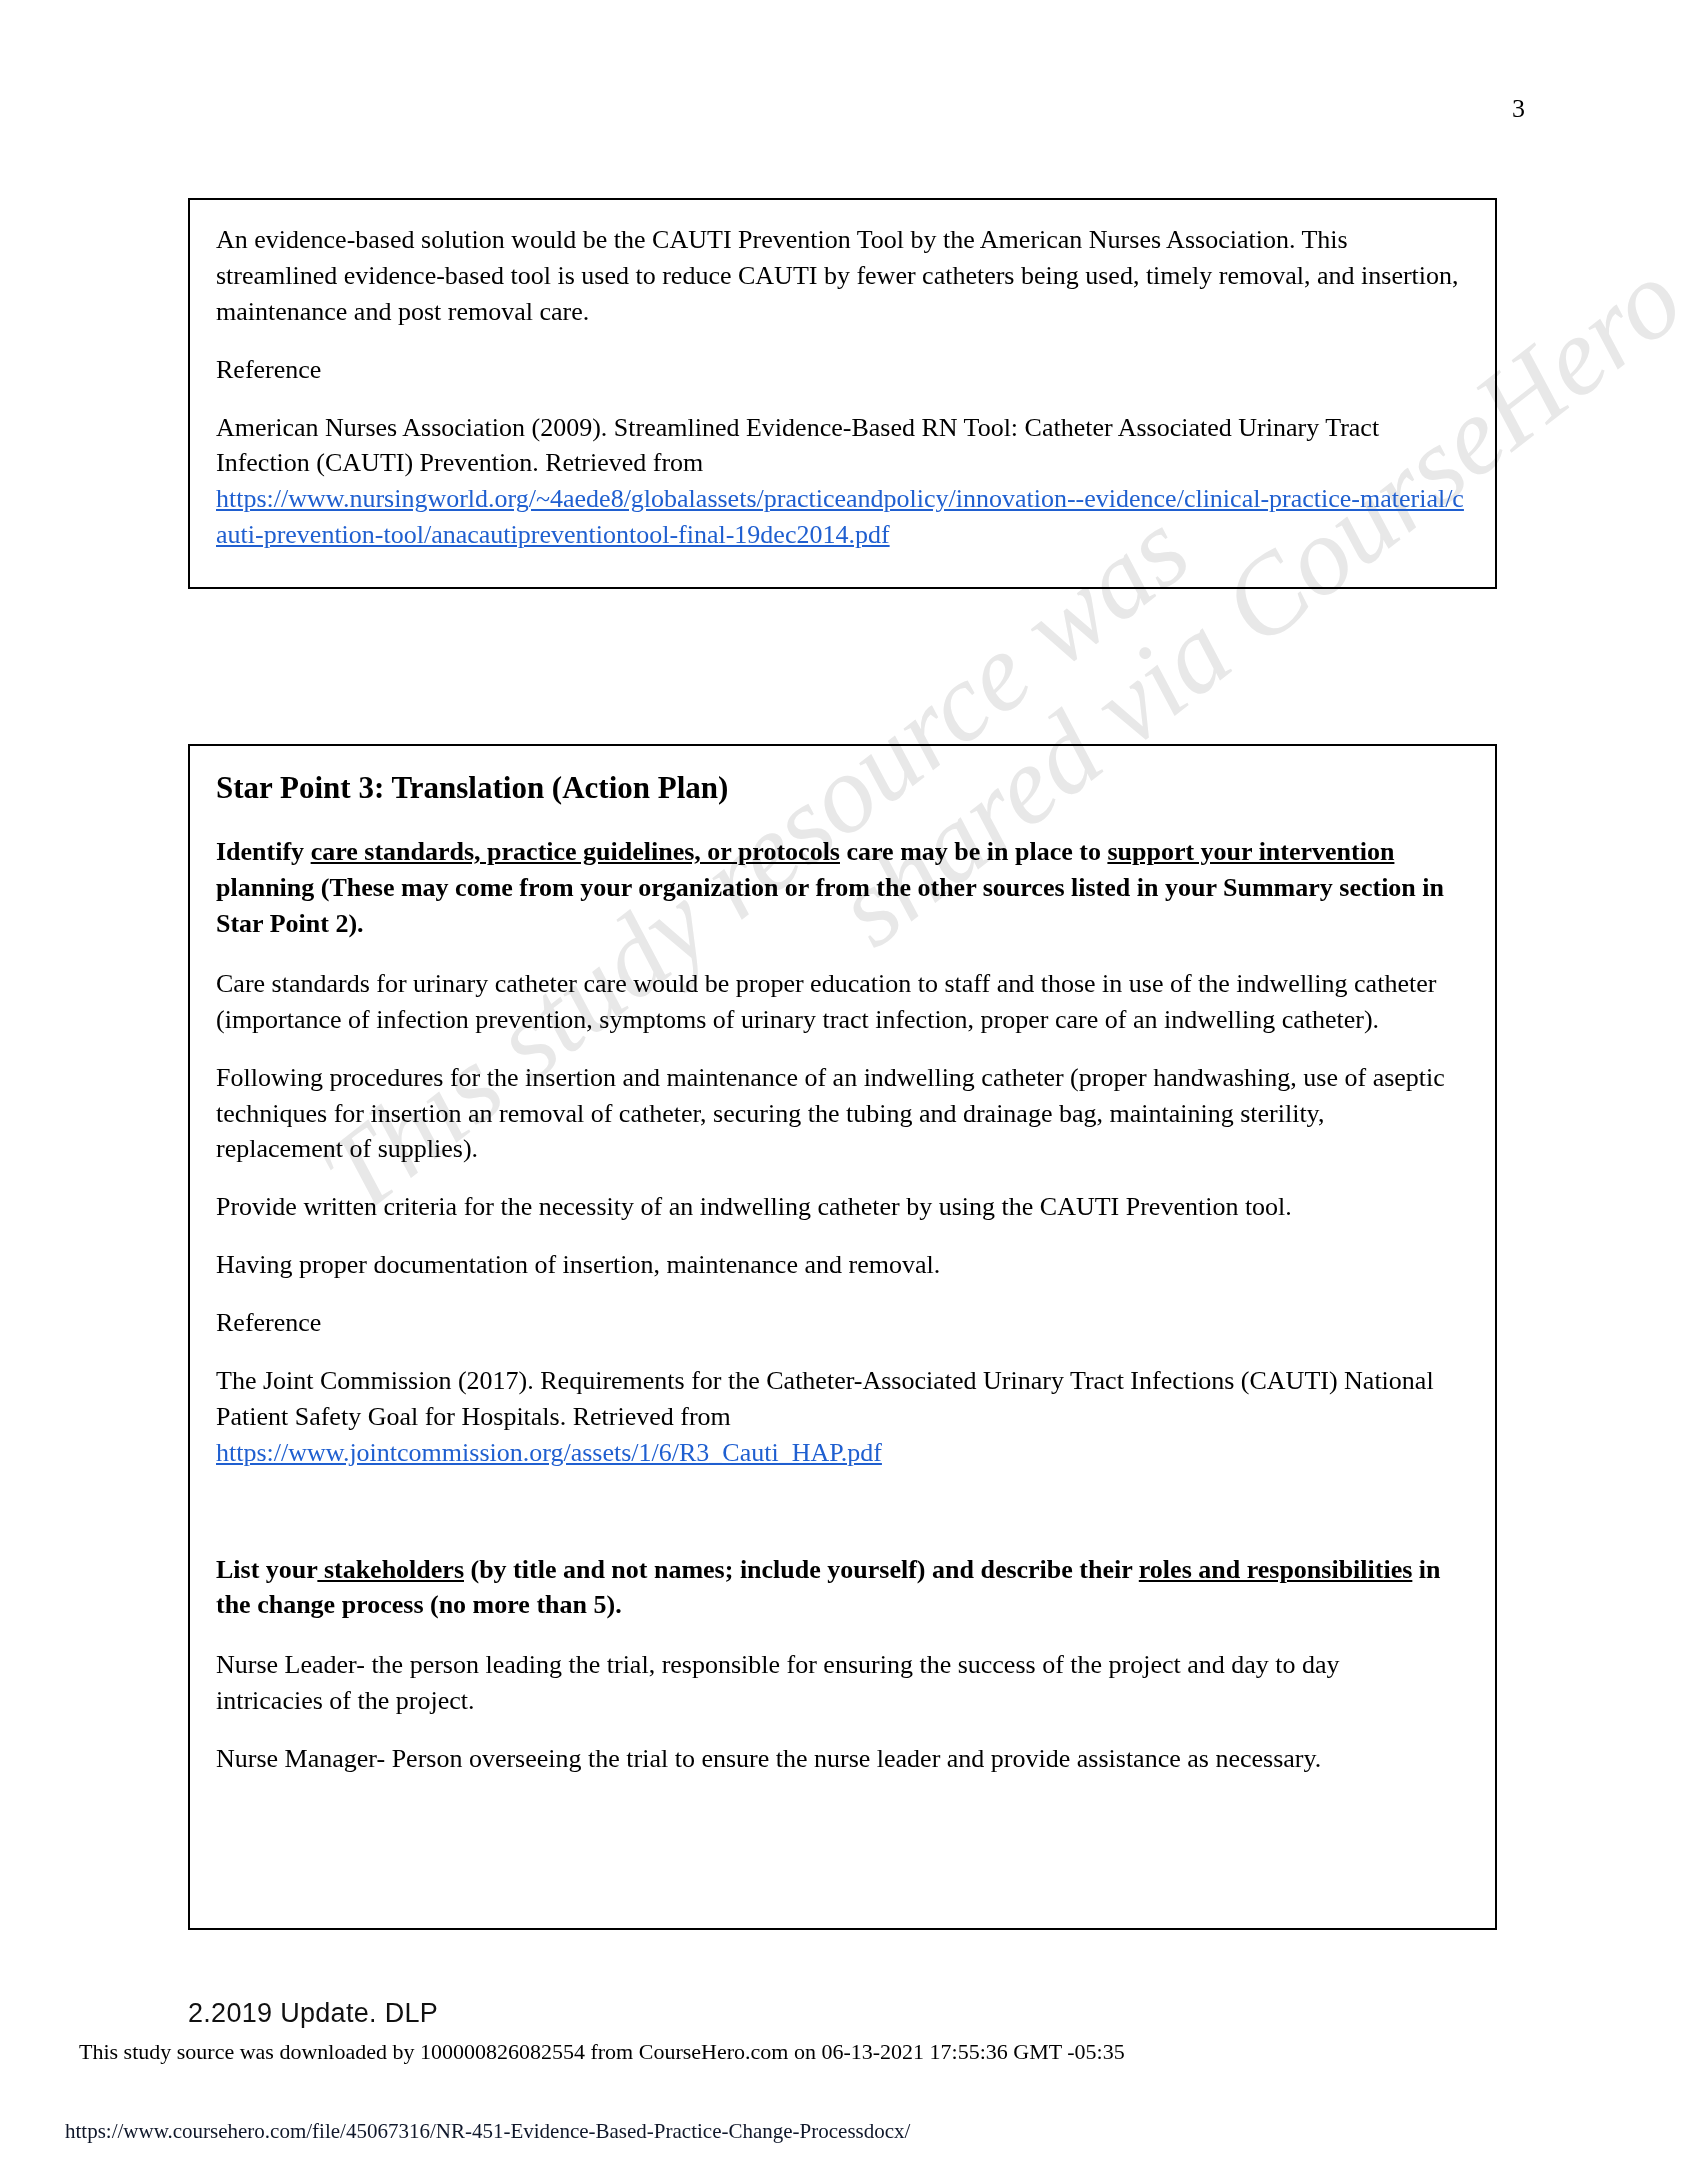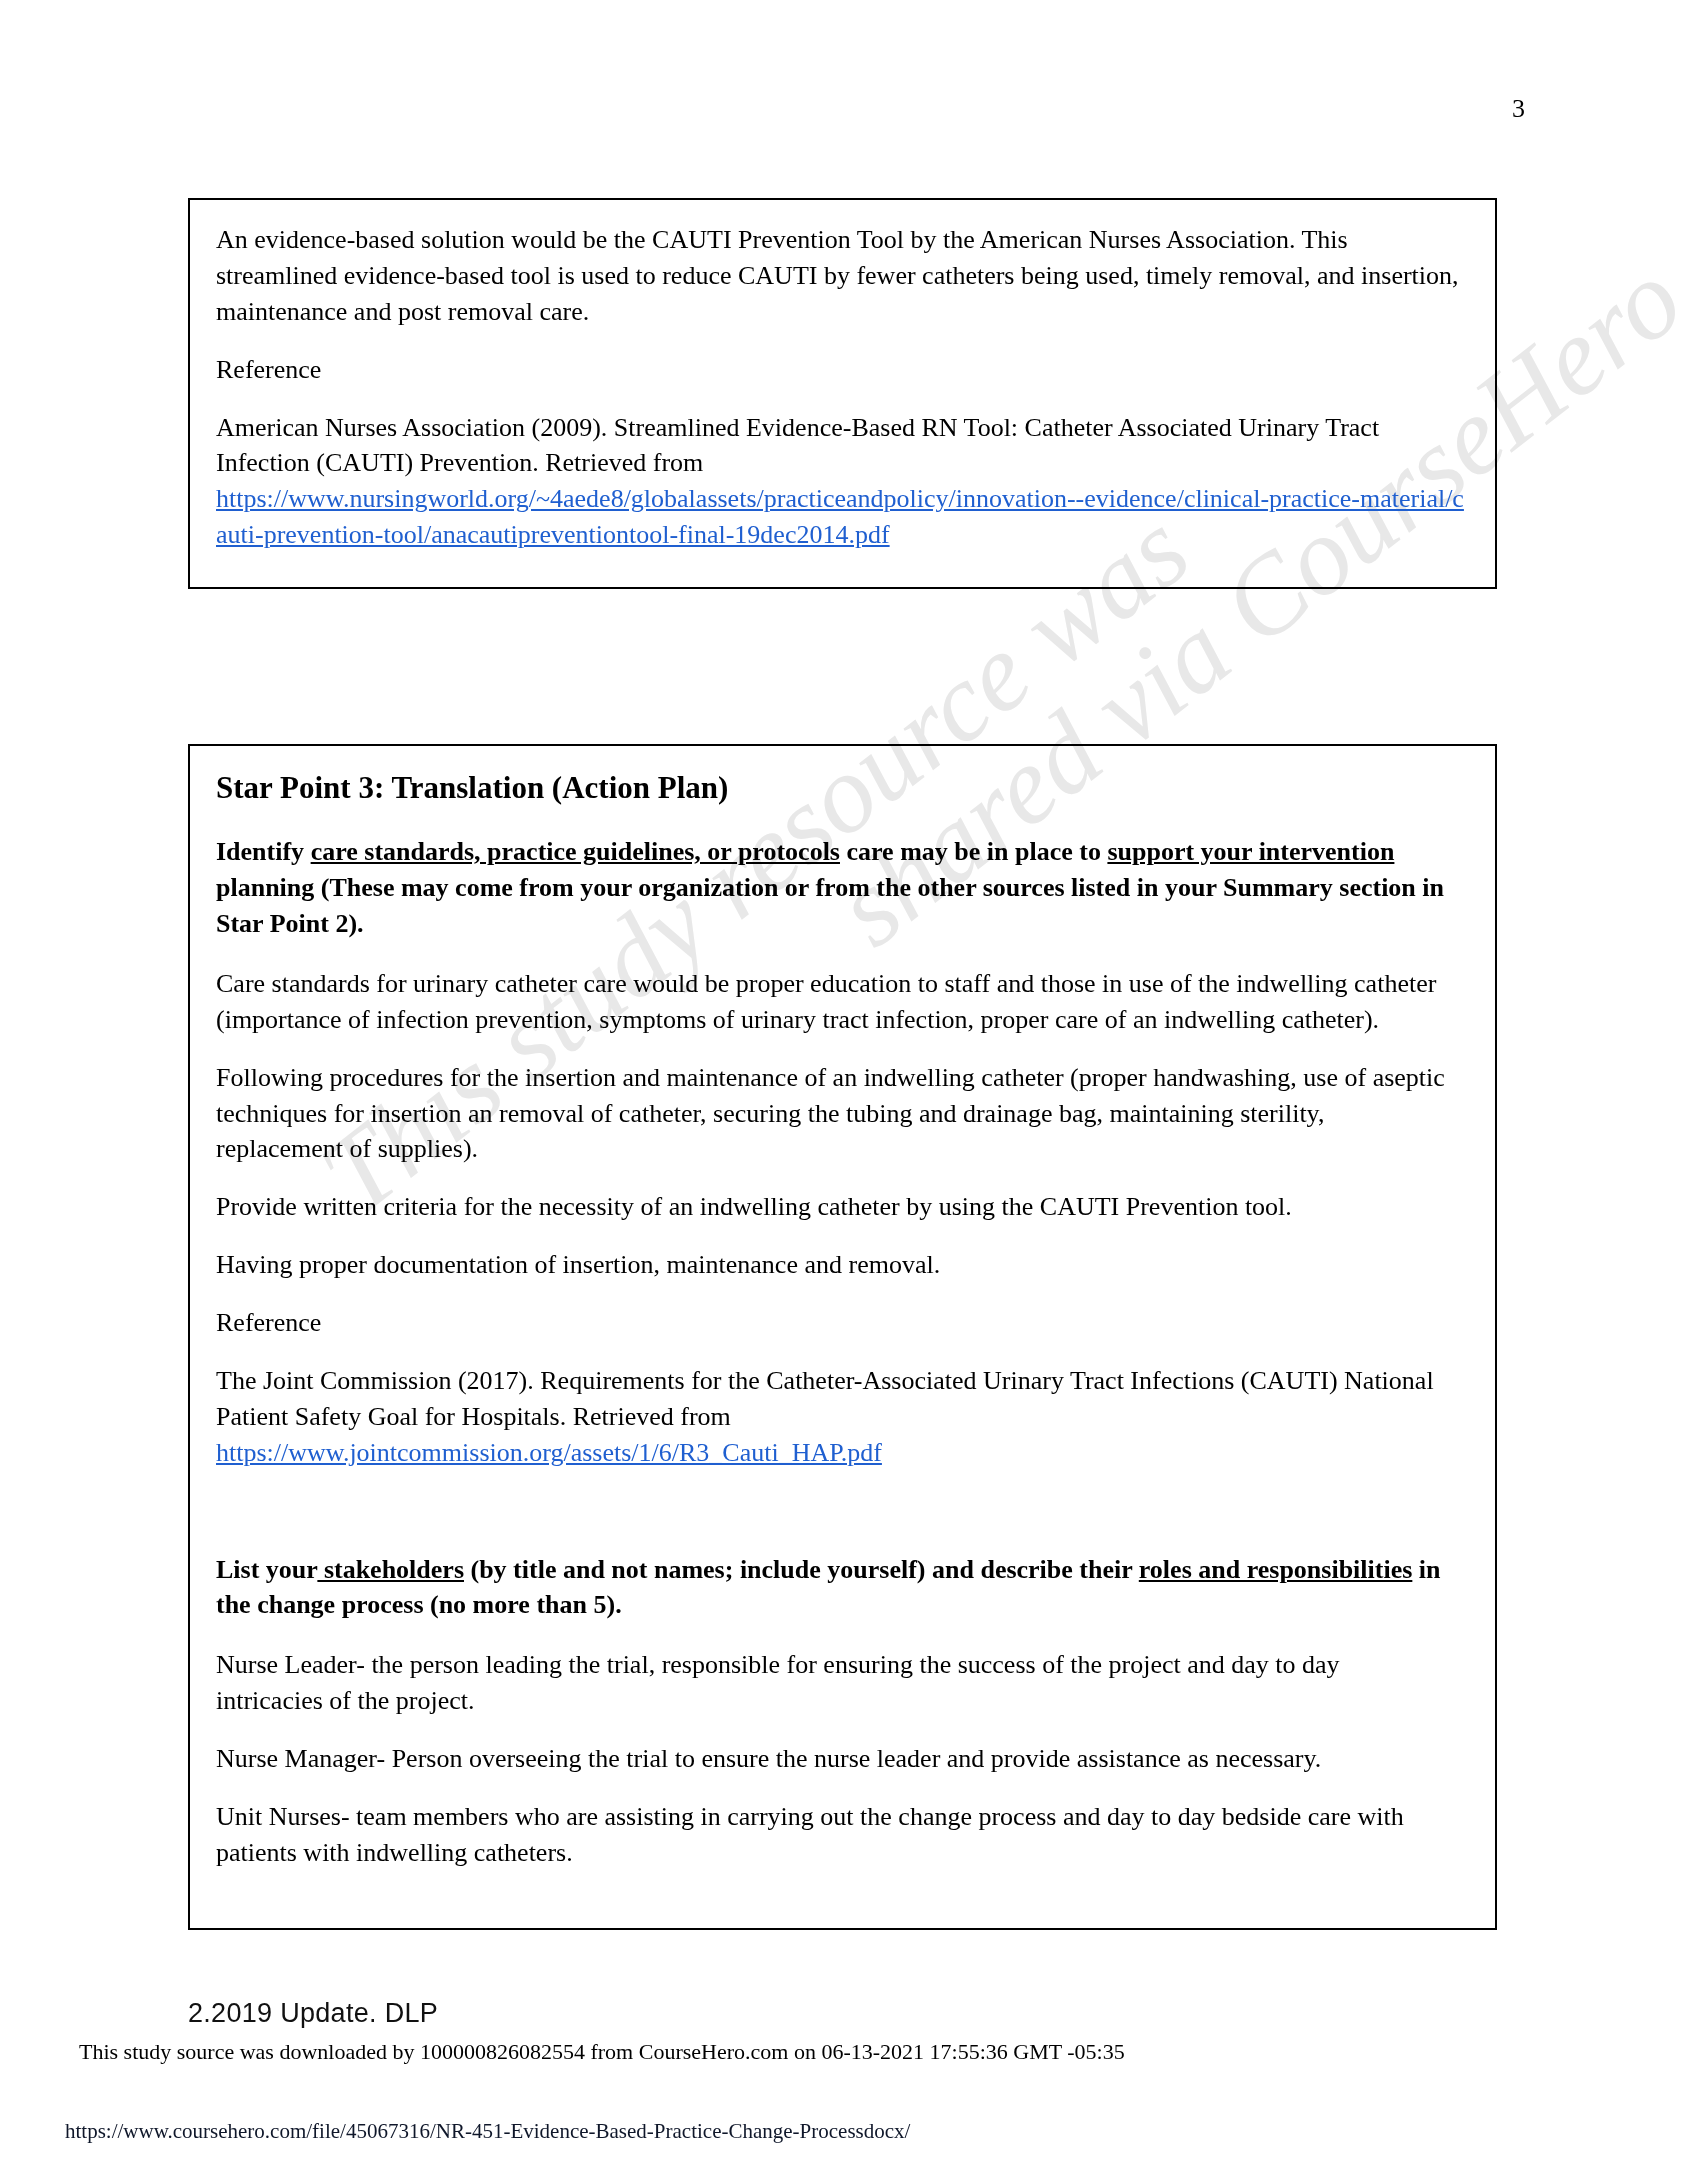--- a/index.html
+++ b/index.html
@@ -184,21 +184,20 @@
     </p>
 
     <div class="spacer-lg"></div>
 
     <div class="bold-prompt">
       <span>List your</span><span class="u"> stakeholders</span><span> (by title and not names; include yourself) and describe their </span><span class="u">roles and responsibilities</span><span> in the change process (no more than 5).</span>
     </div>
 
     <p>Nurse Leader- the person leading the trial, responsible for ensuring the success of the project and day to day intricacies of the project.</p>
     <p>Nurse Manager- Person overseeing the trial to ensure the nurse leader and provide assistance as necessary.</p>
-    <p>Unit Nurses- team members who are assisting in carrying out the change process and day to day bedside care with patients with indwelling catheters.</p>
   </div>
 
   <div class="footer-stamp">2.2019 Update. DLP</div>
   <div class="footer-download">This study source was downloaded by 100000826082554 from CourseHero.com on 06-13-2021 17:55:36 GMT -05:35</div>
   <div class="footer-url">https://www.coursehero.com/file/45067316/NR-451-Evidence-Based-Practice-Change-Processdocx/</div>
 
 </div>
 
 
 </body></html>

